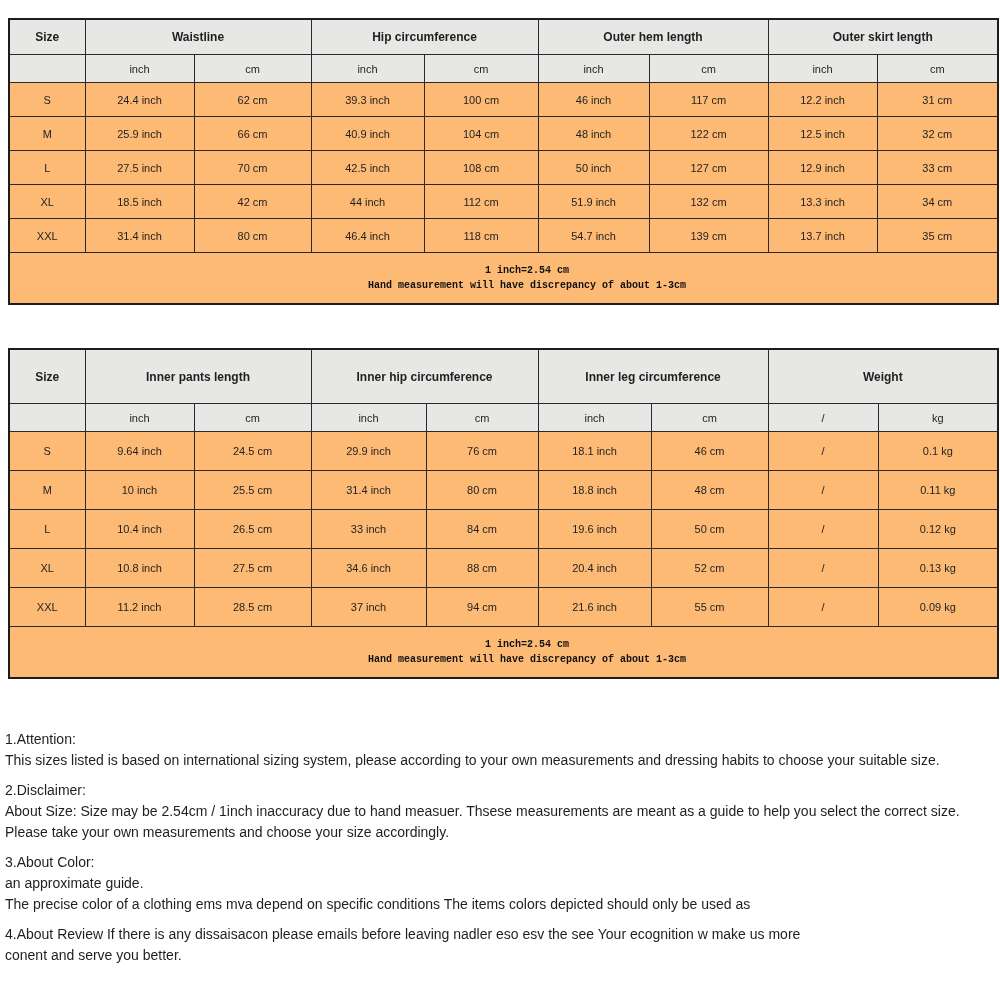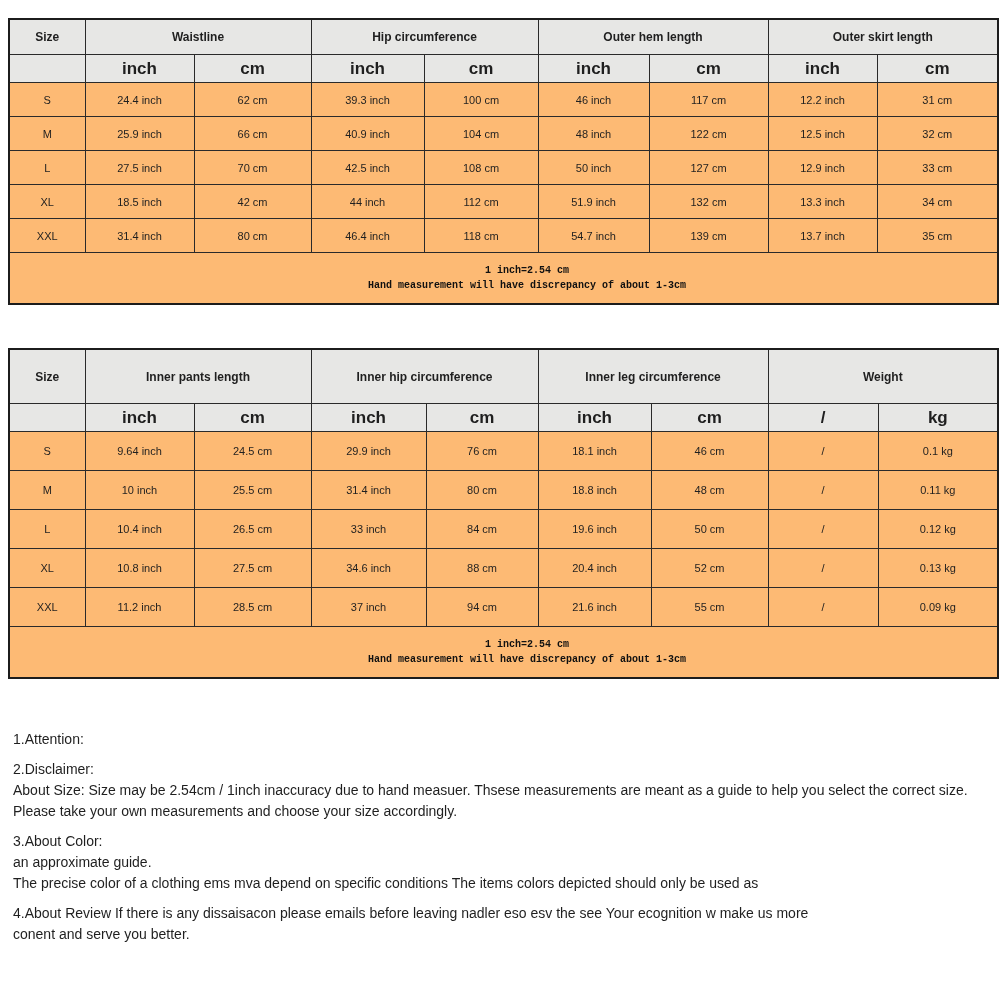--- a/index.html
+++ b/index.html
@@ -14,31 +14,31 @@
   }
   .size-table th,.size-table td{
     border:1px solid #2a2a2a;text-align:center;vertical-align:middle;
     padding:0;overflow:hidden;white-space:nowrap;
   }
   #table1{top:18px;}
   #table2{top:348px;}
   .group-row th{background:#e7e7e5;font-size:12px;font-weight:bold;}
   #table1 .group-row th{height:34px;}
   #table2 .group-row th{height:53px;}
-  .unit-row th{background:#e7e7e5;font-size:17px;font-weight:bold;height:27px;}
+  .unit-row th{background:#e7e7e5;font-size:11px;font-weight:normal;height:27px;}
   .size-table tbody td{font-size:11px;}
   #table1 tbody td{height:33px;}
   #table2 tbody td{height:38px;}
   .note-cell{height:50px;}
   .note-line{
     font-family:"Liberation Mono", monospace;font-weight:bold;
     font-size:10px;line-height:15px;color:#111111;padding-left:47px;
   }
   .notes{position:absolute;left:5px;top:729px;width:992px;font-size:14px;line-height:21px;}
-  .note-para{margin:0 0 9px 8px;}
+  .note-para{margin:0 0 9px 0;}
   .note-para div{white-space:nowrap;}
 </style>
 </head>
 <body>
 
 <table id="table1" class="size-table">
   <colgroup>
     <col style="width:76px">
       <col style="width:109px">
       <col style="width:117px">
@@ -231,20 +231,21 @@
         <div class="note-line">1 inch=2.54 cm</div>
         <div class="note-line">Hand measurement will have discrepancy of about 1-3cm</div>
       </td>
     </tr>
   </tfoot>
 </table>
 
 <div class="notes">
   <div class="note-para">
     <div>1.Attention:</div>
+    <div>This sizes listed is based on international sizing system, please according to your own measurements and dressing habits to choose your suitable size.</div>
   </div>
   <div class="note-para">
     <div>2.Disclaimer:</div>
     <div>About Size: Size may be 2.54cm / 1inch inaccuracy due to hand measuer. Thsese measurements are meant as a guide to help you select the correct size.</div>
     <div>Please take your own measurements and choose your size accordingly.</div>
   </div>
   <div class="note-para">
     <div>3.About Color:</div>
     <div>an approximate guide.</div>
     <div>The precise color of a clothing ems mva depend on specific conditions The items colors depicted should only be used as</div>

